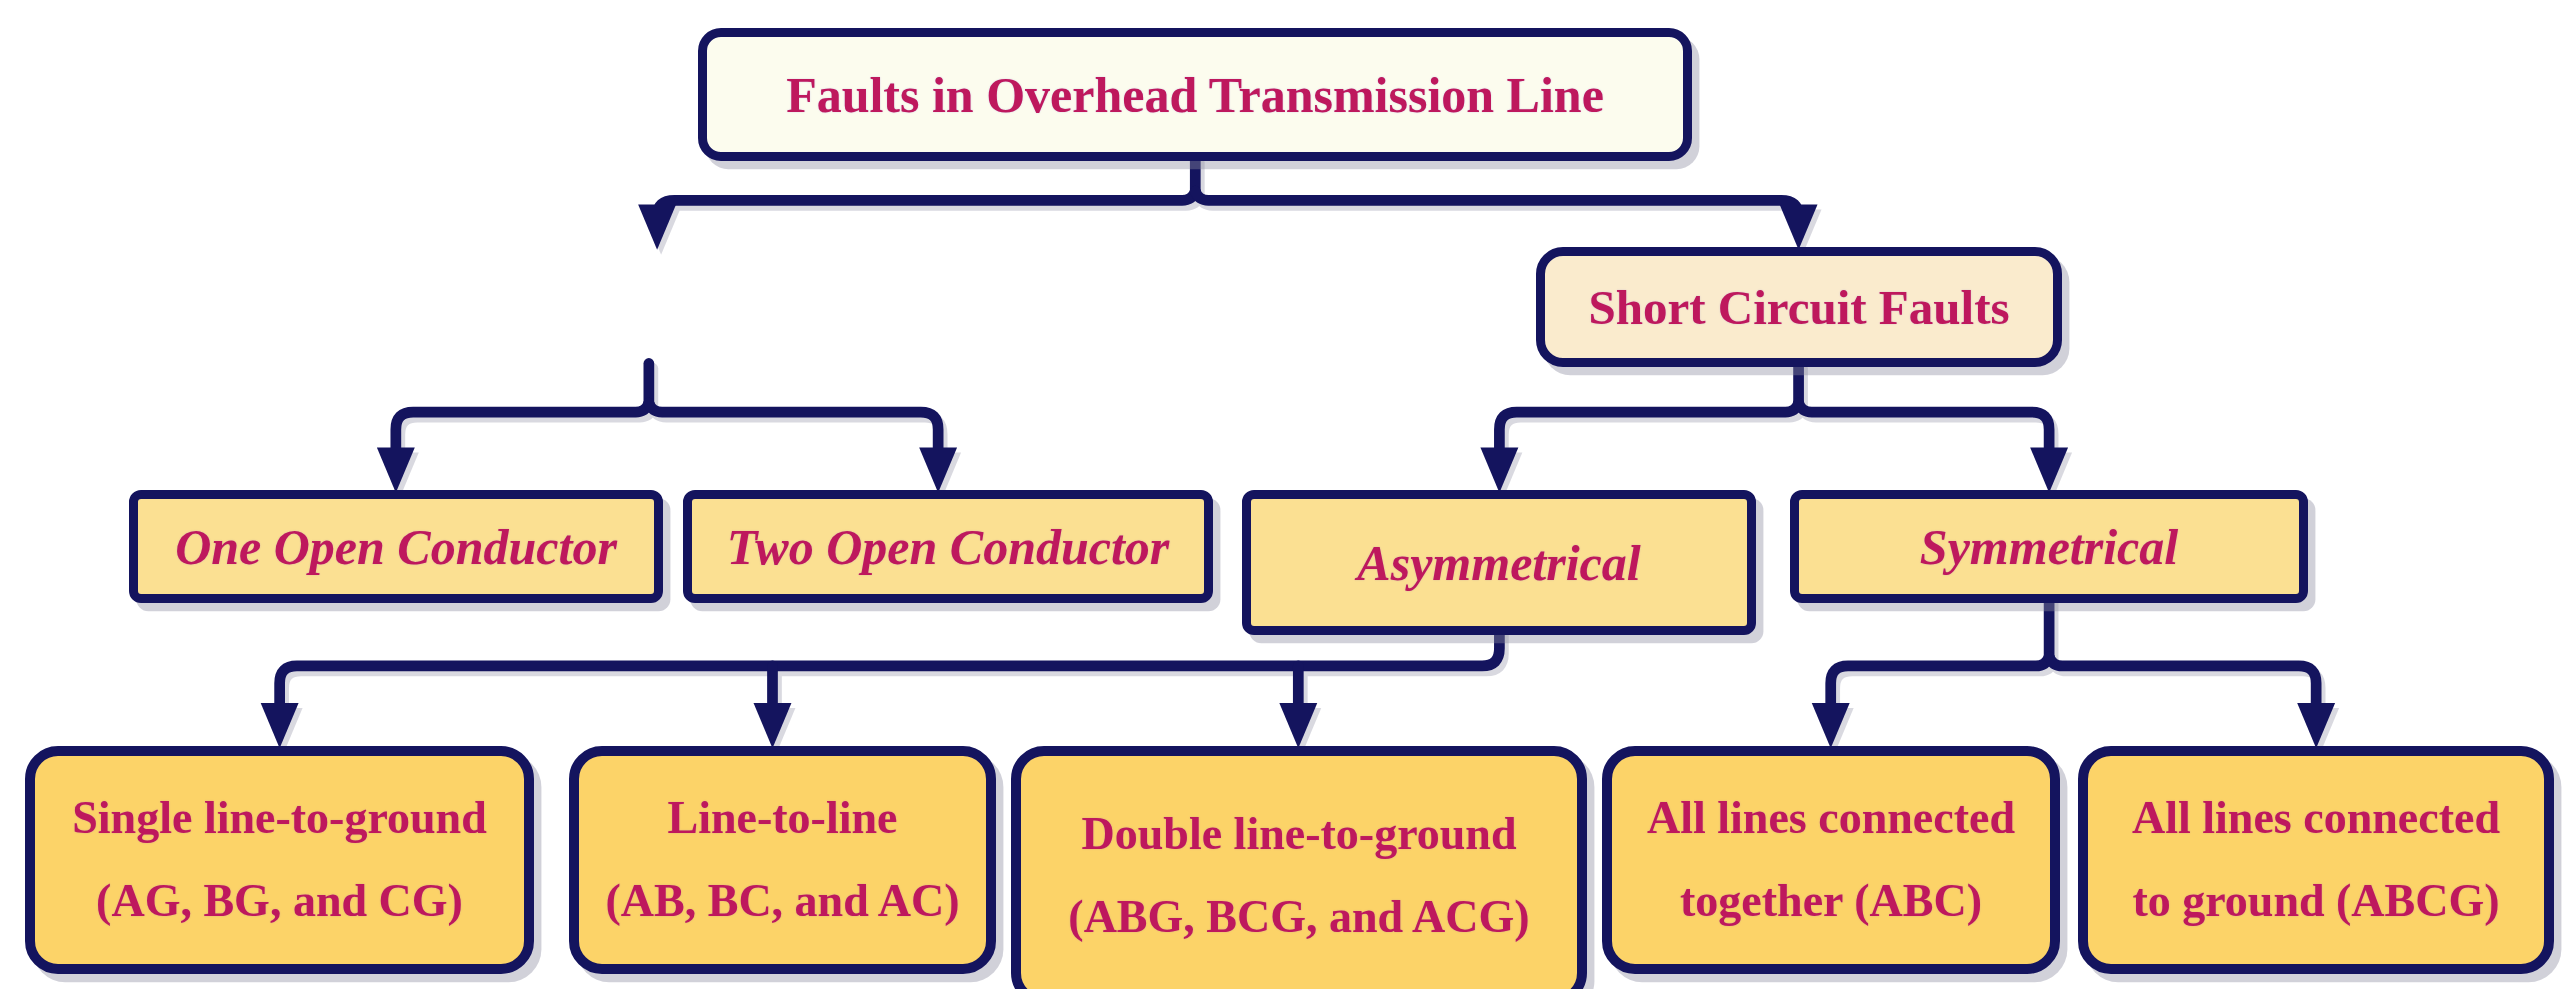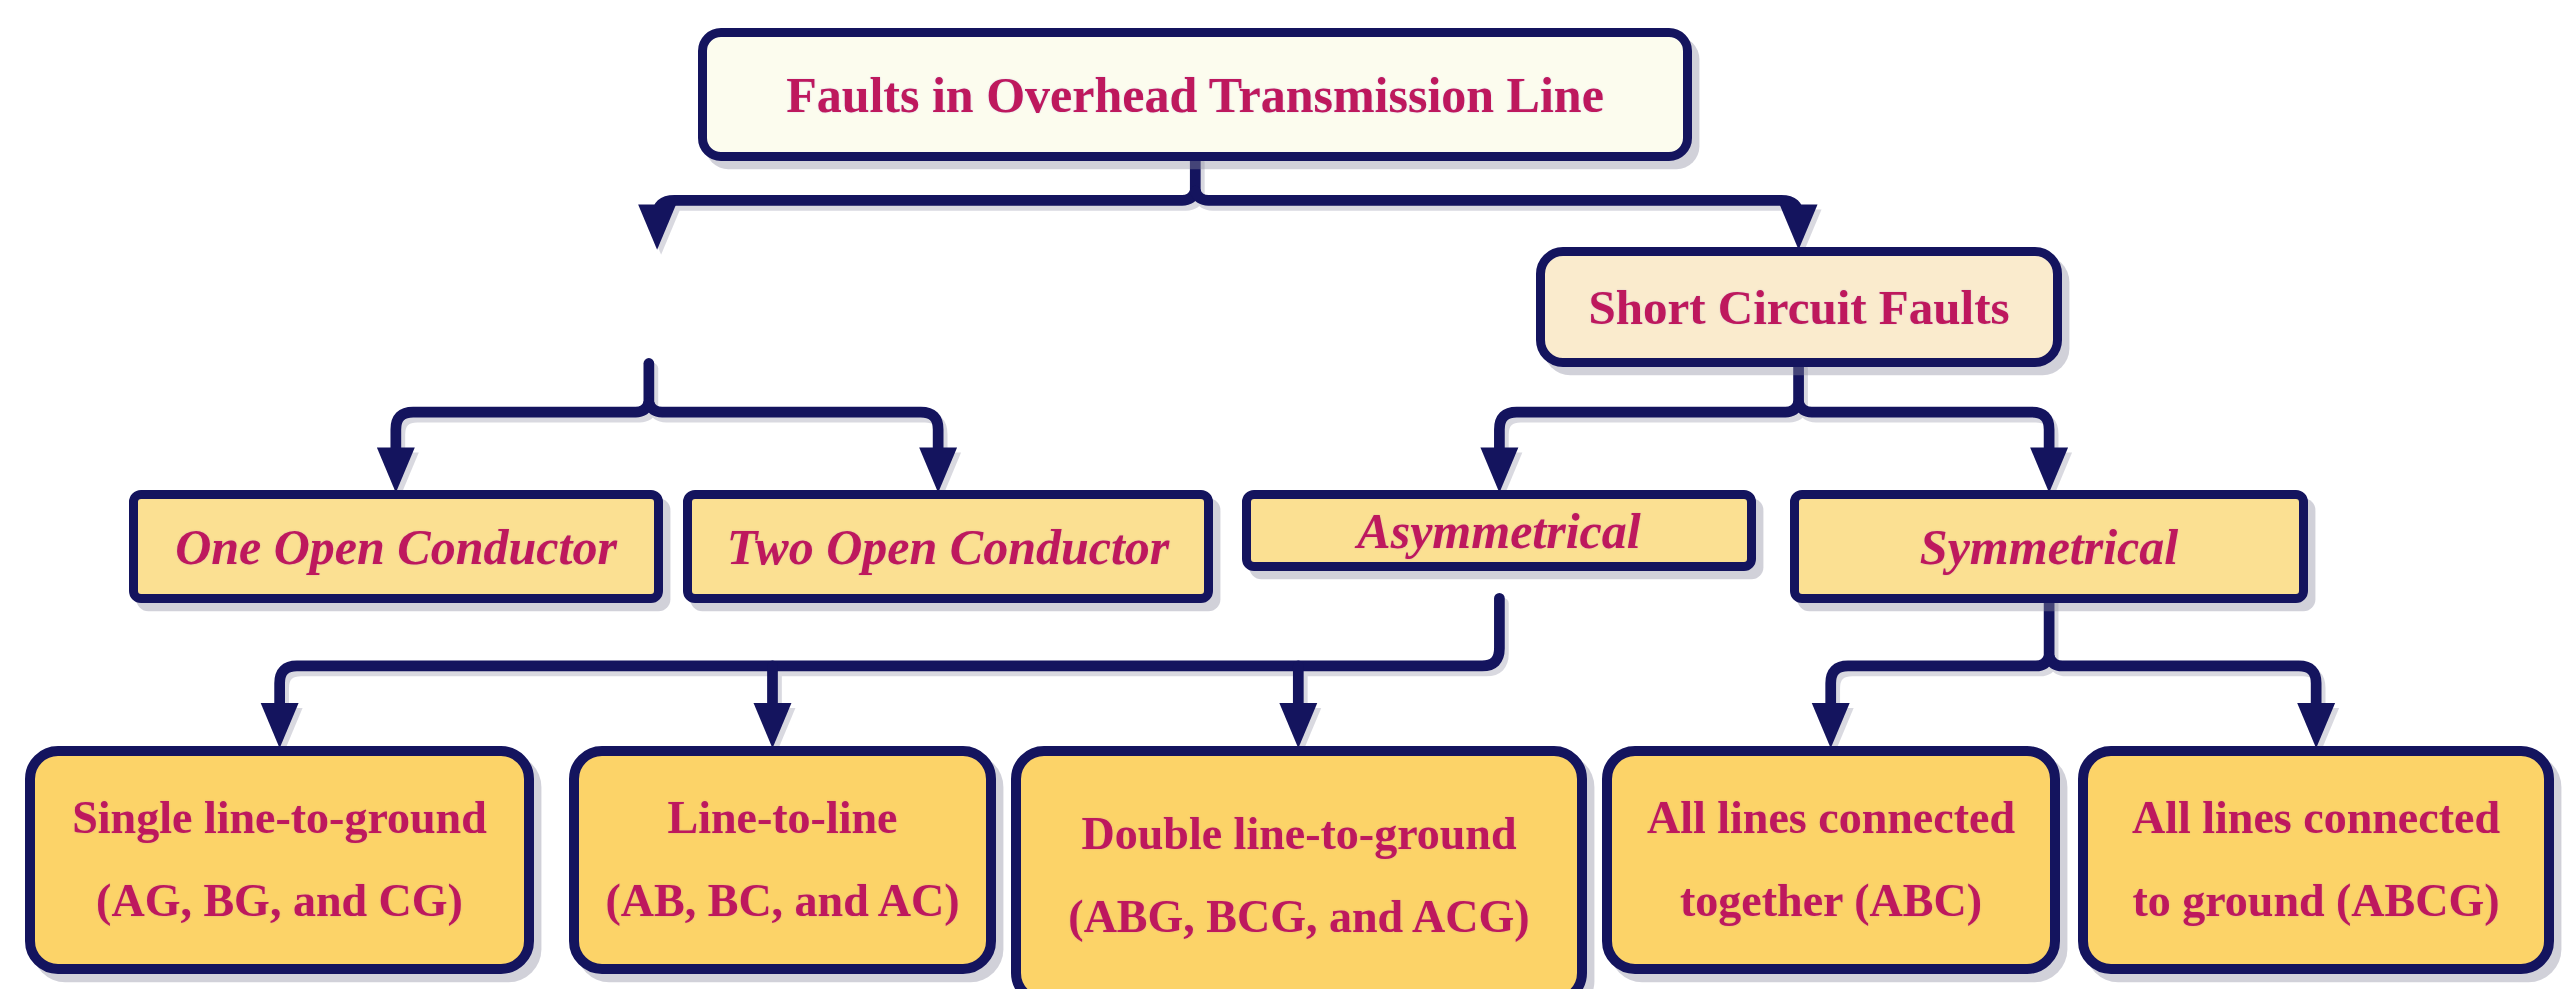--- a/index.html
+++ b/index.html
@@ -100,21 +100,21 @@
   </div>
 
   <div class="box lvl3" style="left:129px;top:490px;width:534px;height:113px;">
     <span class="line">One Open Conductor</span>
   </div>
 
   <div class="box lvl3" style="left:659px;top:490px;width:530px;height:113px;margin-left:24px;">
     <span class="line">Two Open Conductor</span>
   </div>
 
-  <div class="box lvl3" style="left:1242px;top:490px;width:514px;height:81px;">
+  <div class="box lvl3" style="left:1242px;top:490px;width:514px;height:145px;">
     <span class="line">Asymmetrical</span>
   </div>
 
   <div class="box lvl3" style="left:1790px;top:490px;width:518px;height:113px;">
     <span class="line">Symmetrical</span>
   </div>
 
   <div class="box lvl4" style="left:25px;top:746px;width:509px;height:228px;">
     <span class="line">Single line-to-ground</span>
     <span class="line">(AG, BG, and CG)</span>

